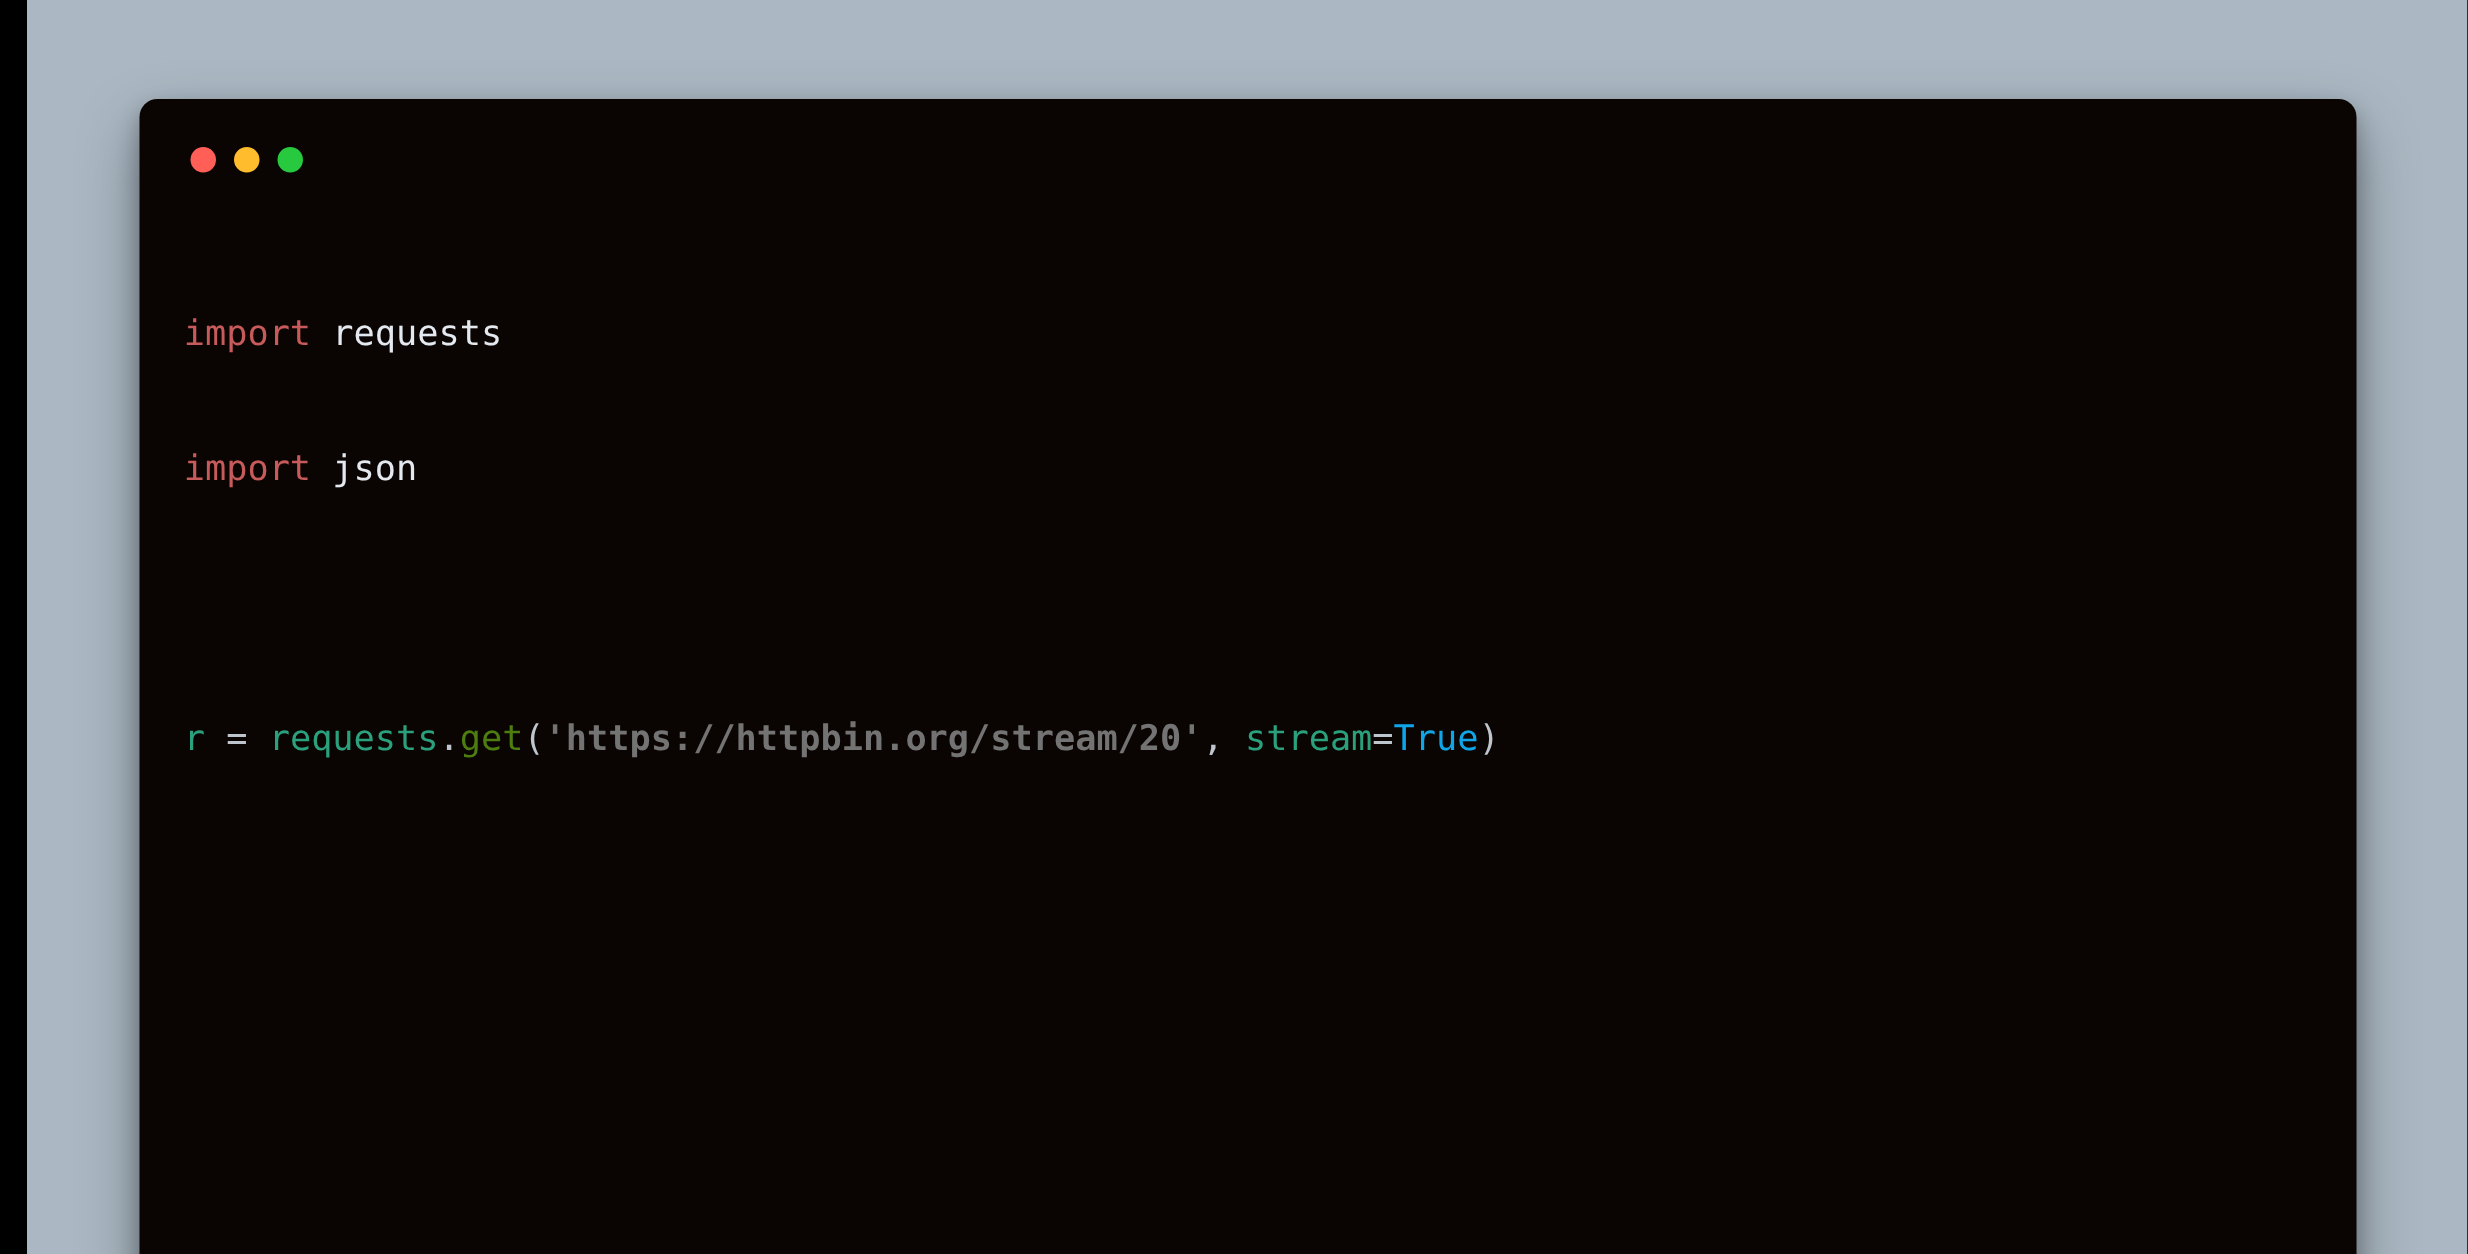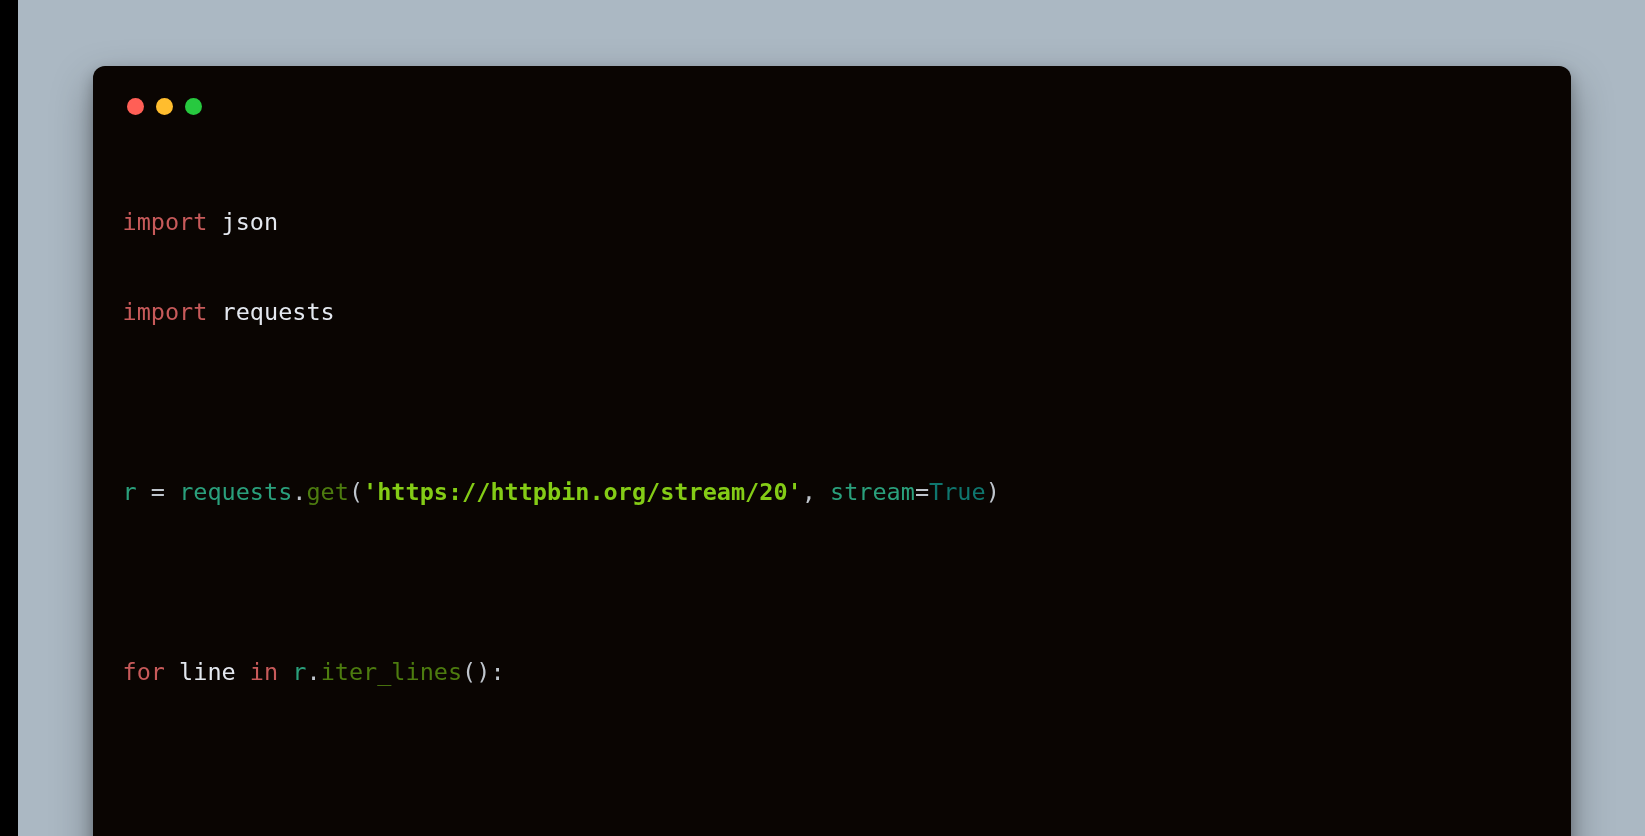--- a/index.html
+++ b/index.html
@@ -60,45 +60,44 @@
     color: #d0d5dc;
     font-weight: 500;
   }
   .code div { min-height: 45px; }
 
   .tk-kw     { color: #c75a5a; }          
   .tk-name   { color: #e4e8ef; }          
   .tk-var    { color: #2aa07c; }          
   .tk-op     { color: #bfc5cc; }          
   .tk-call   { color: #4d7c0f; }          
-  .tk-str    { color: #84cc16; font-weight: 600; } 
-  .tk-const  { color: #0f766e; }          
+  .tk-str    { color: #737373; font-weight: 600; } 
+  .tk-const  { color: #0ea5e9; }          
   .tk-punc   { color: #bfc5cc; }          
 </style>
 </head>
 <body>
 
 <div class="left-bar"></div>
 
 <div class="canvas">
   <div class="window">
 
     <div class="traffic-lights">
       <div class="dot red" title="close"></div>
       <div class="dot yellow" title="minimize"></div>
       <div class="dot green" title="zoom"></div>
     </div>
 
     <div class="code">
+<div><span class="tk-kw">import</span><span> </span><span class="tk-name">requests</span></div>
 <div><span class="tk-kw">import</span><span> </span><span class="tk-name">json</span></div>
-<div><span class="tk-kw">import</span><span> </span><span class="tk-name">requests</span></div>
 <div></div>
 <div><span class="tk-var">r</span><span> </span><span class="tk-op">=</span><span> </span><span class="tk-var">requests</span><span class="tk-op">.</span><span class="tk-call">get</span><span class="tk-op">(</span><span class="tk-str">'https://httpbin.org/stream/20'</span><span class="tk-punc">,</span><span> </span><span class="tk-var">stream</span><span class="tk-op">=</span><span class="tk-const">True</span><span class="tk-op">)</span></div>
 <div></div>
-<div><span class="tk-kw">for</span><span> </span><span class="tk-name">line</span><span> </span><span class="tk-kw">in</span><span> </span><span class="tk-var">r</span><span class="tk-op">.</span><span class="tk-call">iter_lines</span><span class="tk-op">():</span></div>
 <div></div>
 <div></div>
 
 
 
     </div>
 
   </div>
 </div>
 

